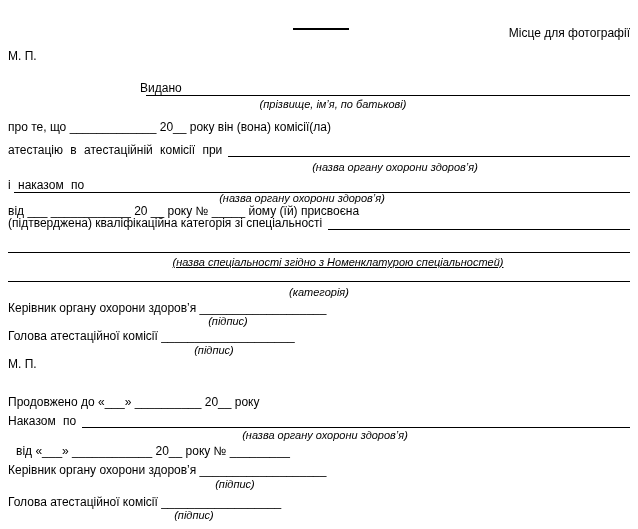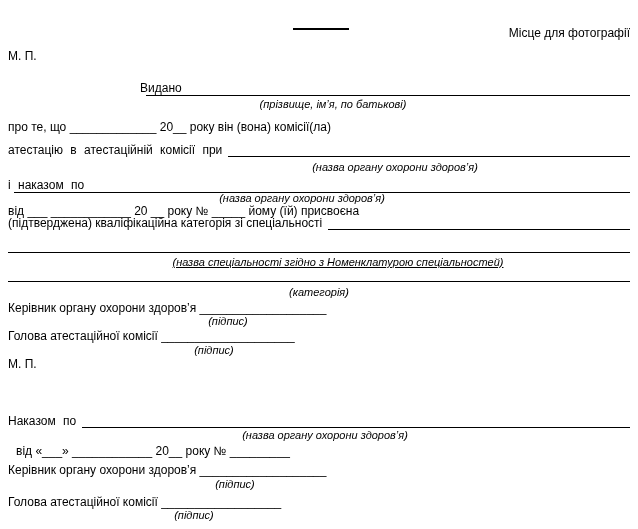--- a/index.html
+++ b/index.html
@@ -66,20 +66,21 @@
   <div class="cap" style="left:319px; top:286px;">(категорія)</div>
 
   <div class="r" style="top:301px;">Керівник органу охорони здоров’я ___________________</div>
   <div class="cap" style="left:228px; top:315px;">(підпис)</div>
 
   <div class="r" style="top:329px;">Голова атестаційної комісії ____________________</div>
   <div class="cap" style="left:214px; top:344px;">(підпис)</div>
 
   <div class="r" style="top:357px;">М. П.</div>
 
+  <div class="r" style="top:395px;">Продовжено до «___» __________ 20__ року</div>
 
   <div class="r f" style="top:414px;justify-content:flex-end;">
     <span class="lbl ws4">Наказом по</span>
     <span class="fill"></span>
   </div>
   <div class="cap" style="left:325px; top:429px;">(назва органу охорони здоров’я)</div>
 
   <div class="r" style="top:444px;margin-left:8px;">від «___» ____________ 20__ року № _________</div>
 
   <div class="r" style="top:463px;">Керівник органу охорони здоров’я ___________________</div>

